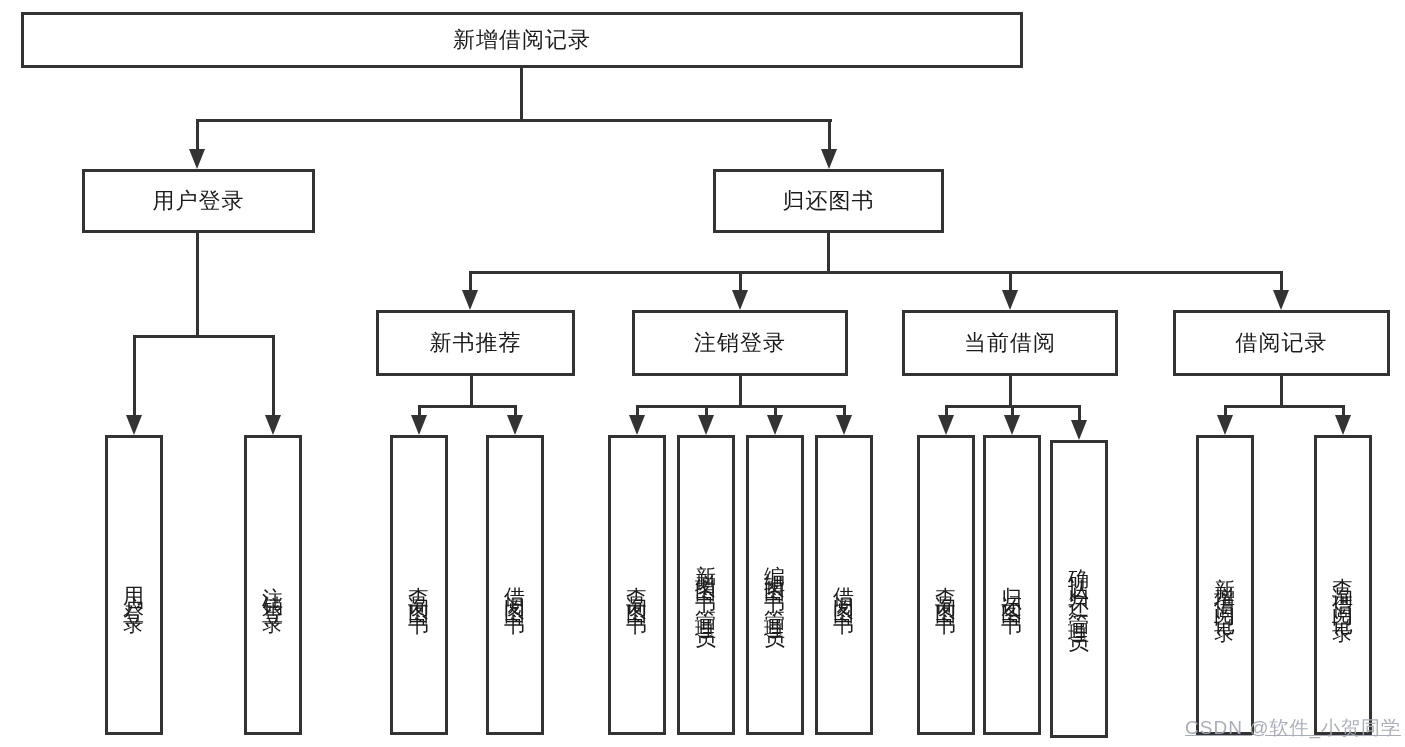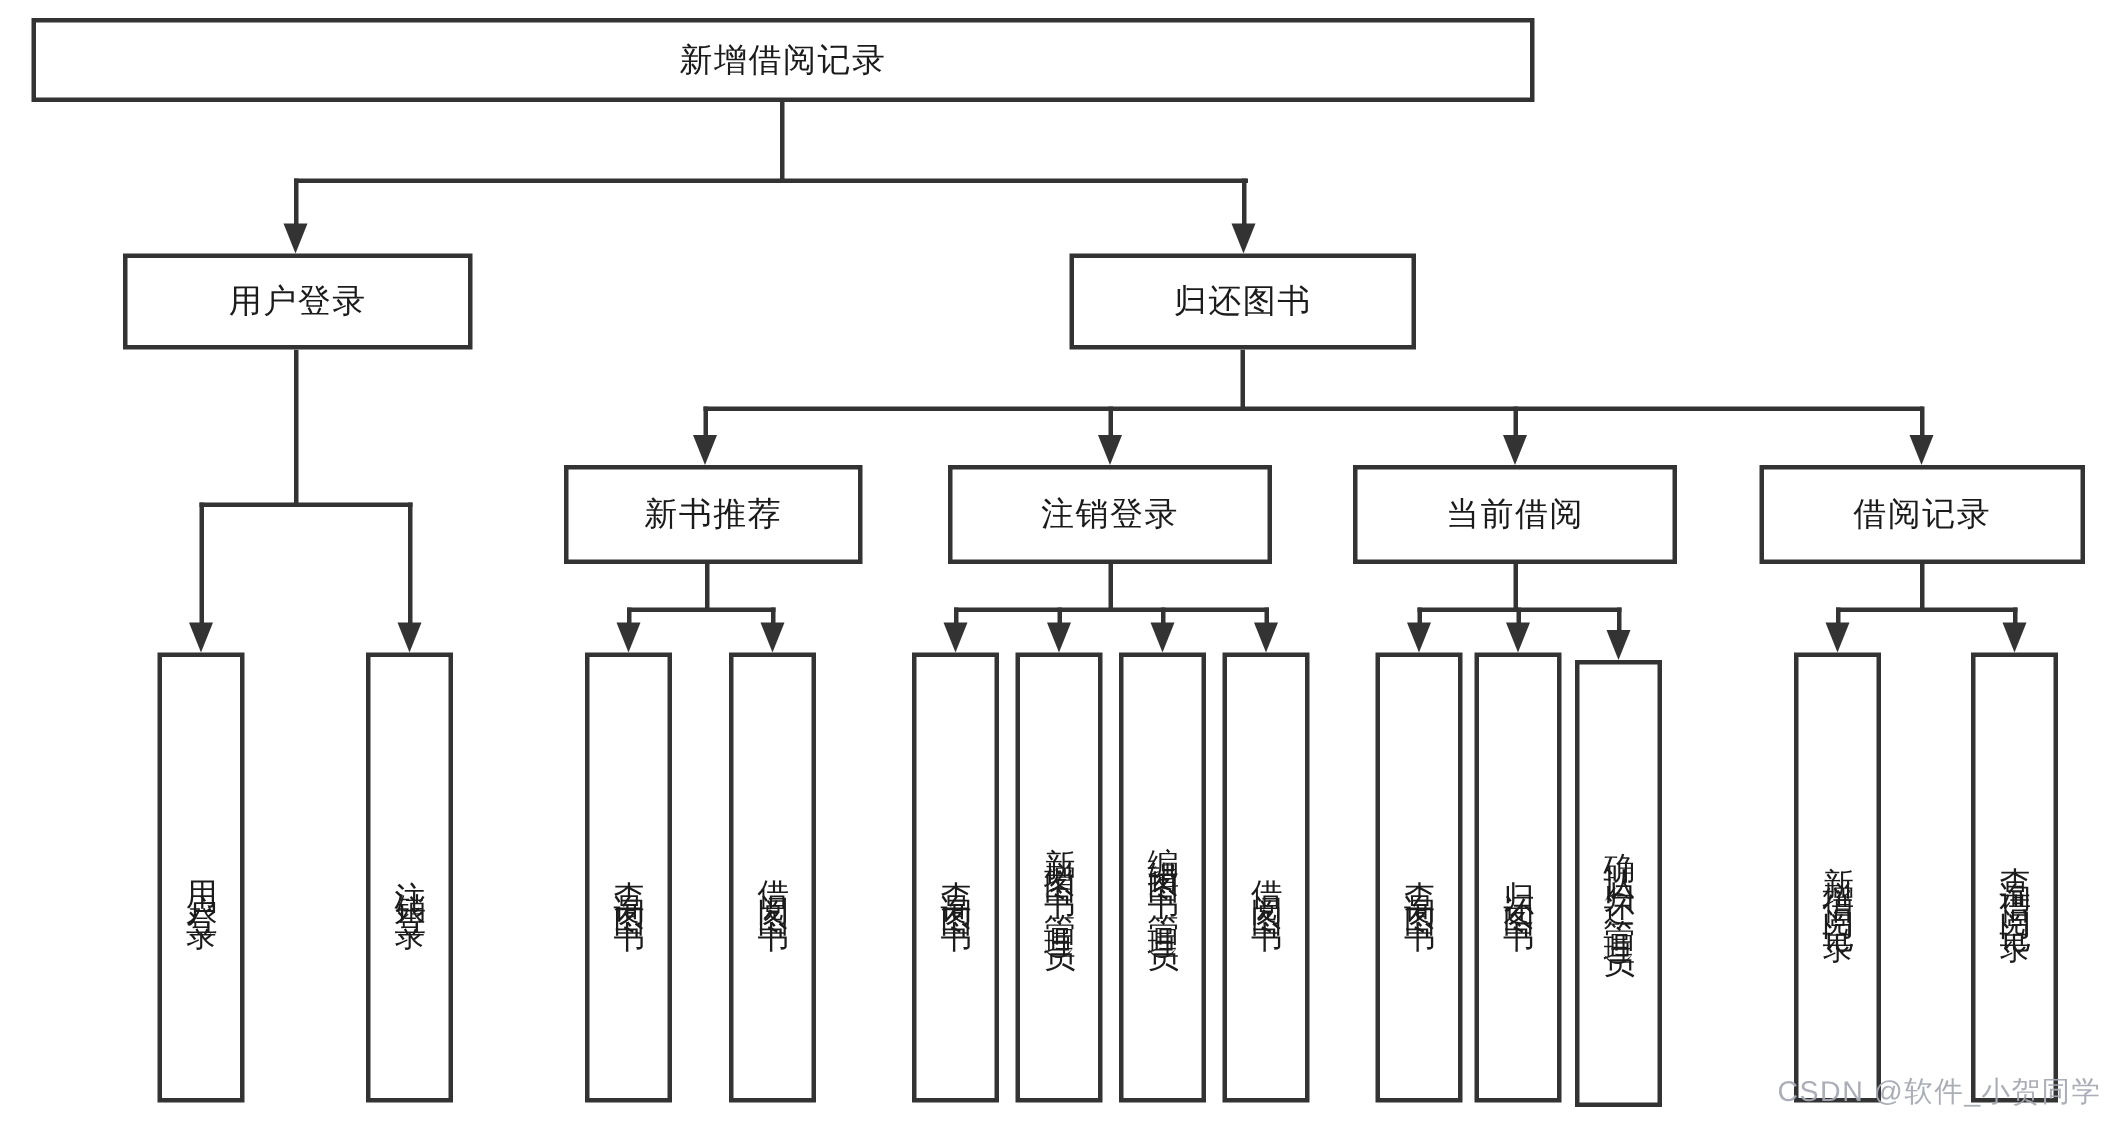--- a/index.html
+++ b/index.html
@@ -18,21 +18,21 @@
   }
   .vl{position:absolute;width:3px;background:#333333;z-index:1;}
   .hl{position:absolute;height:3px;background:#333333;z-index:1;}
   .ar{
     position:absolute;width:0;height:0;z-index:1;
     border-left:8px solid transparent;border-right:8px solid transparent;
     border-top:20px solid #333333;
   }
   .watermark{
     position:absolute;right:4px;bottom:6px;z-index:3;
-    font-size:19px;color:rgba(165,170,180,0.95);letter-spacing:1px;
+    font-size:19px;color:rgba(165,170,180,0.95);letter-spacing:1px;text-decoration:underline;
   }
 </style>
 </head>
 <body>
 
 <div class="canvas">
 
   <div class="vl" style="left:520px;top:68px;height:54px;"></div>
   <div class="hl" style="left:196px;top:119px;width:636px;"></div>
   <div class="vl" style="left:196px;top:119px;height:36px;"></div>

